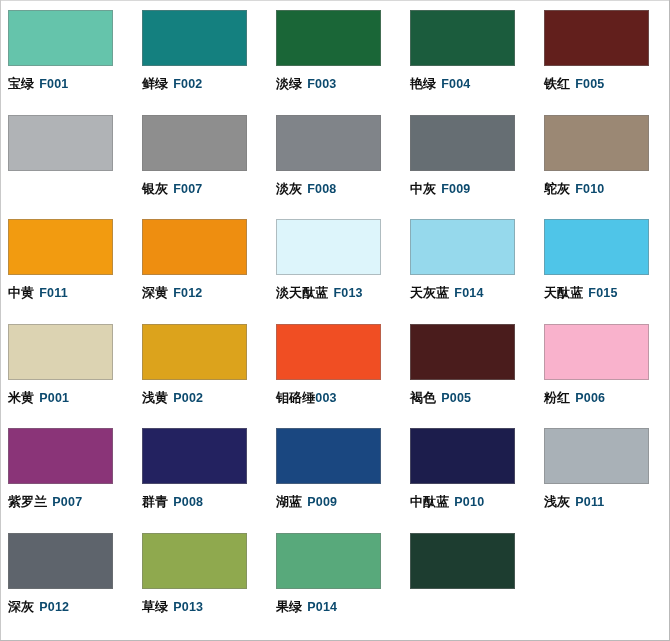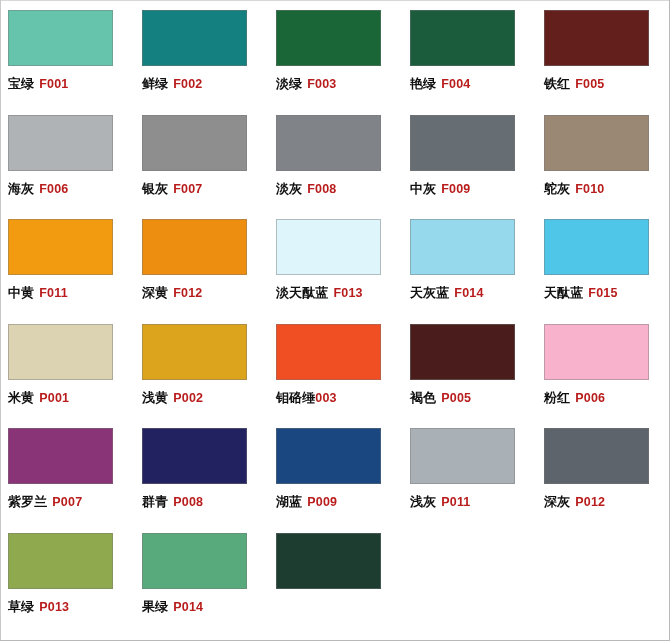--- a/index.html
+++ b/index.html
@@ -67,21 +67,21 @@
     letter-spacing: 0.1px;
   }
   .swatch-name {
     font-weight: bold;
     font-size: 13px;
     color: #101010;
   }
   .swatch-code {
     font-weight: bold;
     font-size: 12.5px;
-    color: #b91c1c;
+    color: #0c4a6e;
     margin-left: 5px;
     letter-spacing: 0.2px;
   }
   .swatch-code.tight {
     margin-left: 0;
     margin-top: 27px;
   }
 </style>
 </head>
 <body>
@@ -105,21 +105,20 @@
       <div class="swatch-cell">
         <div class="swatch-chip" style="background-color: rgb(27, 92, 61);"></div>
         <div class="swatch-caption"><span class="swatch-name">艳绿</span><span class="swatch-code">F004</span></div>
       </div>
       <div class="swatch-cell">
         <div class="swatch-chip" style="background-color: rgb(98, 31, 28);"></div>
         <div class="swatch-caption"><span class="swatch-name">铁红</span><span class="swatch-code">F005</span></div>
       </div>
       <div class="swatch-cell">
         <div class="swatch-chip" style="background-color: rgb(176, 179, 182);"></div>
-        <div class="swatch-caption"><span class="swatch-name">海灰</span><span class="swatch-code">F006</span></div>
       </div>
       <div class="swatch-cell">
         <div class="swatch-chip" style="background-color: rgb(142, 142, 142);"></div>
         <div class="swatch-caption"><span class="swatch-name">银灰</span><span class="swatch-code">F007</span></div>
       </div>
       <div class="swatch-cell">
         <div class="swatch-chip" style="background-color: rgb(128, 132, 137);"></div>
         <div class="swatch-caption"><span class="swatch-name">淡灰</span><span class="swatch-code">F008</span></div>
       </div>
       <div class="swatch-cell">
@@ -174,20 +173,24 @@
         <div class="swatch-chip" style="background-color: rgb(138, 52, 120);"></div>
         <div class="swatch-caption"><span class="swatch-name">紫罗兰</span><span class="swatch-code">P007</span></div>
       </div>
       <div class="swatch-cell">
         <div class="swatch-chip" style="background-color: rgb(35, 34, 96);"></div>
         <div class="swatch-caption"><span class="swatch-name">群青</span><span class="swatch-code">P008</span></div>
       </div>
       <div class="swatch-cell">
         <div class="swatch-chip" style="background-color: rgb(26, 71, 128);"></div>
         <div class="swatch-caption"><span class="swatch-name">湖蓝</span><span class="swatch-code">P009</span></div>
+      </div>
+      <div class="swatch-cell">
+        <div class="swatch-chip" style="background-color: rgb(28, 29, 76);"></div>
+        <div class="swatch-caption"><span class="swatch-name">中酞蓝</span><span class="swatch-code">P010</span></div>
       </div>
       <div class="swatch-cell">
         <div class="swatch-chip" style="background-color: rgb(169, 177, 183);"></div>
         <div class="swatch-caption"><span class="swatch-name">浅灰</span><span class="swatch-code">P011</span></div>
       </div>
       <div class="swatch-cell">
         <div class="swatch-chip" style="background-color: rgb(94, 100, 108);"></div>
         <div class="swatch-caption"><span class="swatch-name">深灰</span><span class="swatch-code">P012</span></div>
       </div>
       <div class="swatch-cell">

